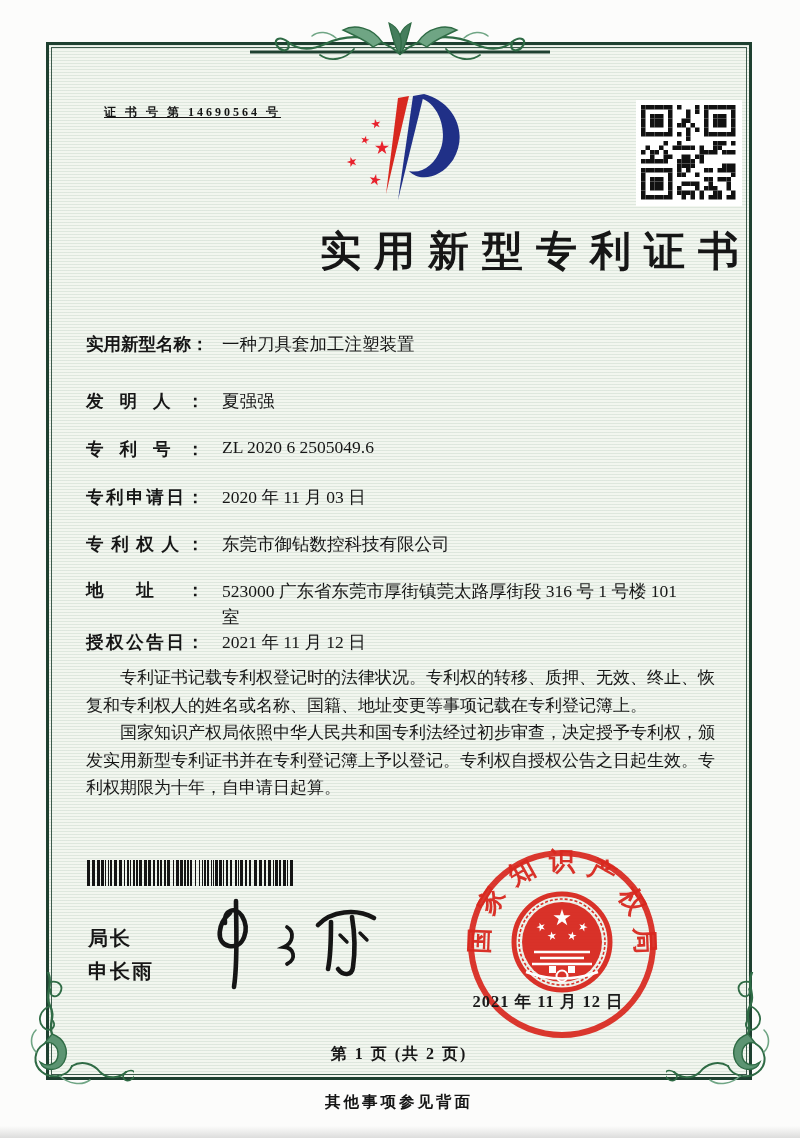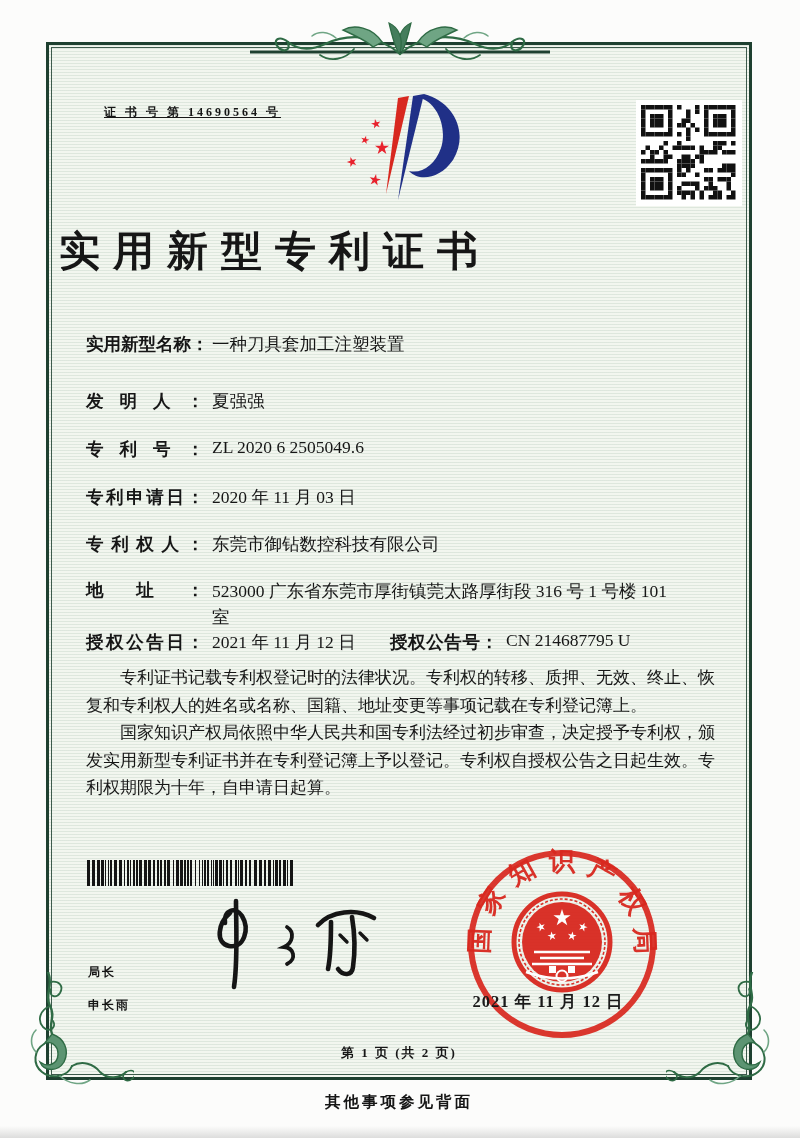--- a/index.html
+++ b/index.html
@@ -20,37 +20,37 @@
     content:"";position:absolute;inset:2px;border:1px solid rgba(30,64,48,.85);pointer-events:none;
   }
   .photo-edge{position:absolute;left:0;right:0;bottom:0;height:12px;
     background:linear-gradient(180deg,rgba(0,0,0,0),rgba(110,110,110,.22));}
   .orn-top{position:absolute;left:250px;top:14px;width:300px;height:60px;}
   .orn-bl{position:absolute;left:24px;top:972px;width:110px;height:118px;}
   .orn-br{position:absolute;left:666px;top:972px;width:110px;height:118px;}
   .cert-no{position:absolute;left:104px;top:104px;font-size:12px;font-weight:700;letter-spacing:3px;text-decoration:underline;}
   .logo{position:absolute;left:328px;top:92px;width:140px;height:116px;}
   .qr{position:absolute;left:636px;top:100px;width:106px;height:106px;background:#fff;}
-  .title{position:absolute;left:46px;top:224px;width:706px;text-align:left;
+  .title{position:absolute;left:46px;top:224px;width:706px;text-align:right;
     font-size:41px;font-weight:700;letter-spacing:13px;text-indent:13px;}
   .row{position:absolute;left:86px;font-size:17.5px;white-space:nowrap;}
   .lbl{display:inline-block;width:118px;font-weight:700;text-align:justify;text-align-last:justify;vertical-align:top;}
-  .val{font-weight:500;margin-left:8px;vertical-align:top;}
+  .val{font-weight:500;margin-left:18px;vertical-align:top;}
   .val-wrap{display:inline-block;width:460px;white-space:normal;line-height:1.5;font-family:Liberation Serif, serif;}
   .pair2{position:absolute;left:304px;top:0;}
   .pair2 .lbl{width:108px;}
   .body-text{position:absolute;left:86px;top:664px;width:634px;font-size:17px;line-height:27.5px;}
   .body-text p{margin:0;text-indent:2em;font-weight:500;}
   .barcode{position:absolute;left:85px;top:858px;width:214px;height:30px;}
-  .signer{position:absolute;left:88px;top:956px;font-family:"Liberation Sans","DejaVu Sans",sans-serif;
-    font-size:12px;font-weight:700;line-height:33px;letter-spacing:2px;}
+  .signer{position:absolute;left:88px;top:922px;font-family:"Liberation Sans","DejaVu Sans",sans-serif;
+    font-size:20px;font-weight:700;line-height:33px;letter-spacing:2px;}
   .signature{position:absolute;left:190px;top:893px;width:215px;height:102px;}
   .seal{position:absolute;left:462px;top:845px;width:200px;height:200px;}
   .page-footer{position:absolute;left:46px;top:1044px;width:706px;text-align:center;
-    font-size:13px;font-weight:600;letter-spacing:2px;}
+    font-size:16px;font-weight:600;letter-spacing:2px;}
   .back-note{position:absolute;left:46px;top:1092px;width:706px;text-align:center;
     font-size:15.5px;font-weight:600;letter-spacing:3px;}
 </style>
 </head>
 <body>
 
 <div class="frame"></div>
 
 <svg class="orn-top" viewBox="0 0 300 60">
   <g id="orn-half" fill="none" stroke="#2f6b45" stroke-width="2.2" stroke-linecap="round">
@@ -331,23 +331,20 @@
   <span class="lbl">专利申请日：</span><span class="val">2020 年 11 月 03 日</span>
 </div>
 <div class="row" style="top:532px">
   <span class="lbl">专利权人：</span><span class="val">东莞市御钻数控科技有限公司</span>
 </div>
 <div class="row" style="top:578px">
   <span class="lbl">地址：</span><span class="val val-wrap">523000 广东省东莞市厚街镇莞太路厚街段 316 号 1 号楼 101 室</span>
 </div>
 <div class="row" style="top:630px">
   <span class="lbl">授权公告日：</span><span class="val">2021 年 11 月 12 日</span>
-  <span class="pair2">
-    <span class="lbl">授权公告号：</span><span class="val">CN 214687795 U</span>
-  </span>
 </div>
 
 <div class="body-text">
   <p>专利证书记载专利权登记时的法律状况。专利权的转移、质押、无效、终止、恢复和专利权人的姓名或名称、国籍、地址变更等事项记载在专利登记簿上。</p>
   <p>国家知识产权局依照中华人民共和国专利法经过初步审查，决定授予专利权，颁发实用新型专利证书并在专利登记簿上予以登记。专利权自授权公告之日起生效。专利权期限为十年，自申请日起算。</p>
 </div>
 
 <div class="barcode" id="barcode"><svg width="214" height="30" viewBox="0 0 214 30">
       <rect x="2" y="2" width="3" height="26" fill="#141414"></rect>
       <rect x="7" y="2" width="3" height="26" fill="#141414"></rect>

